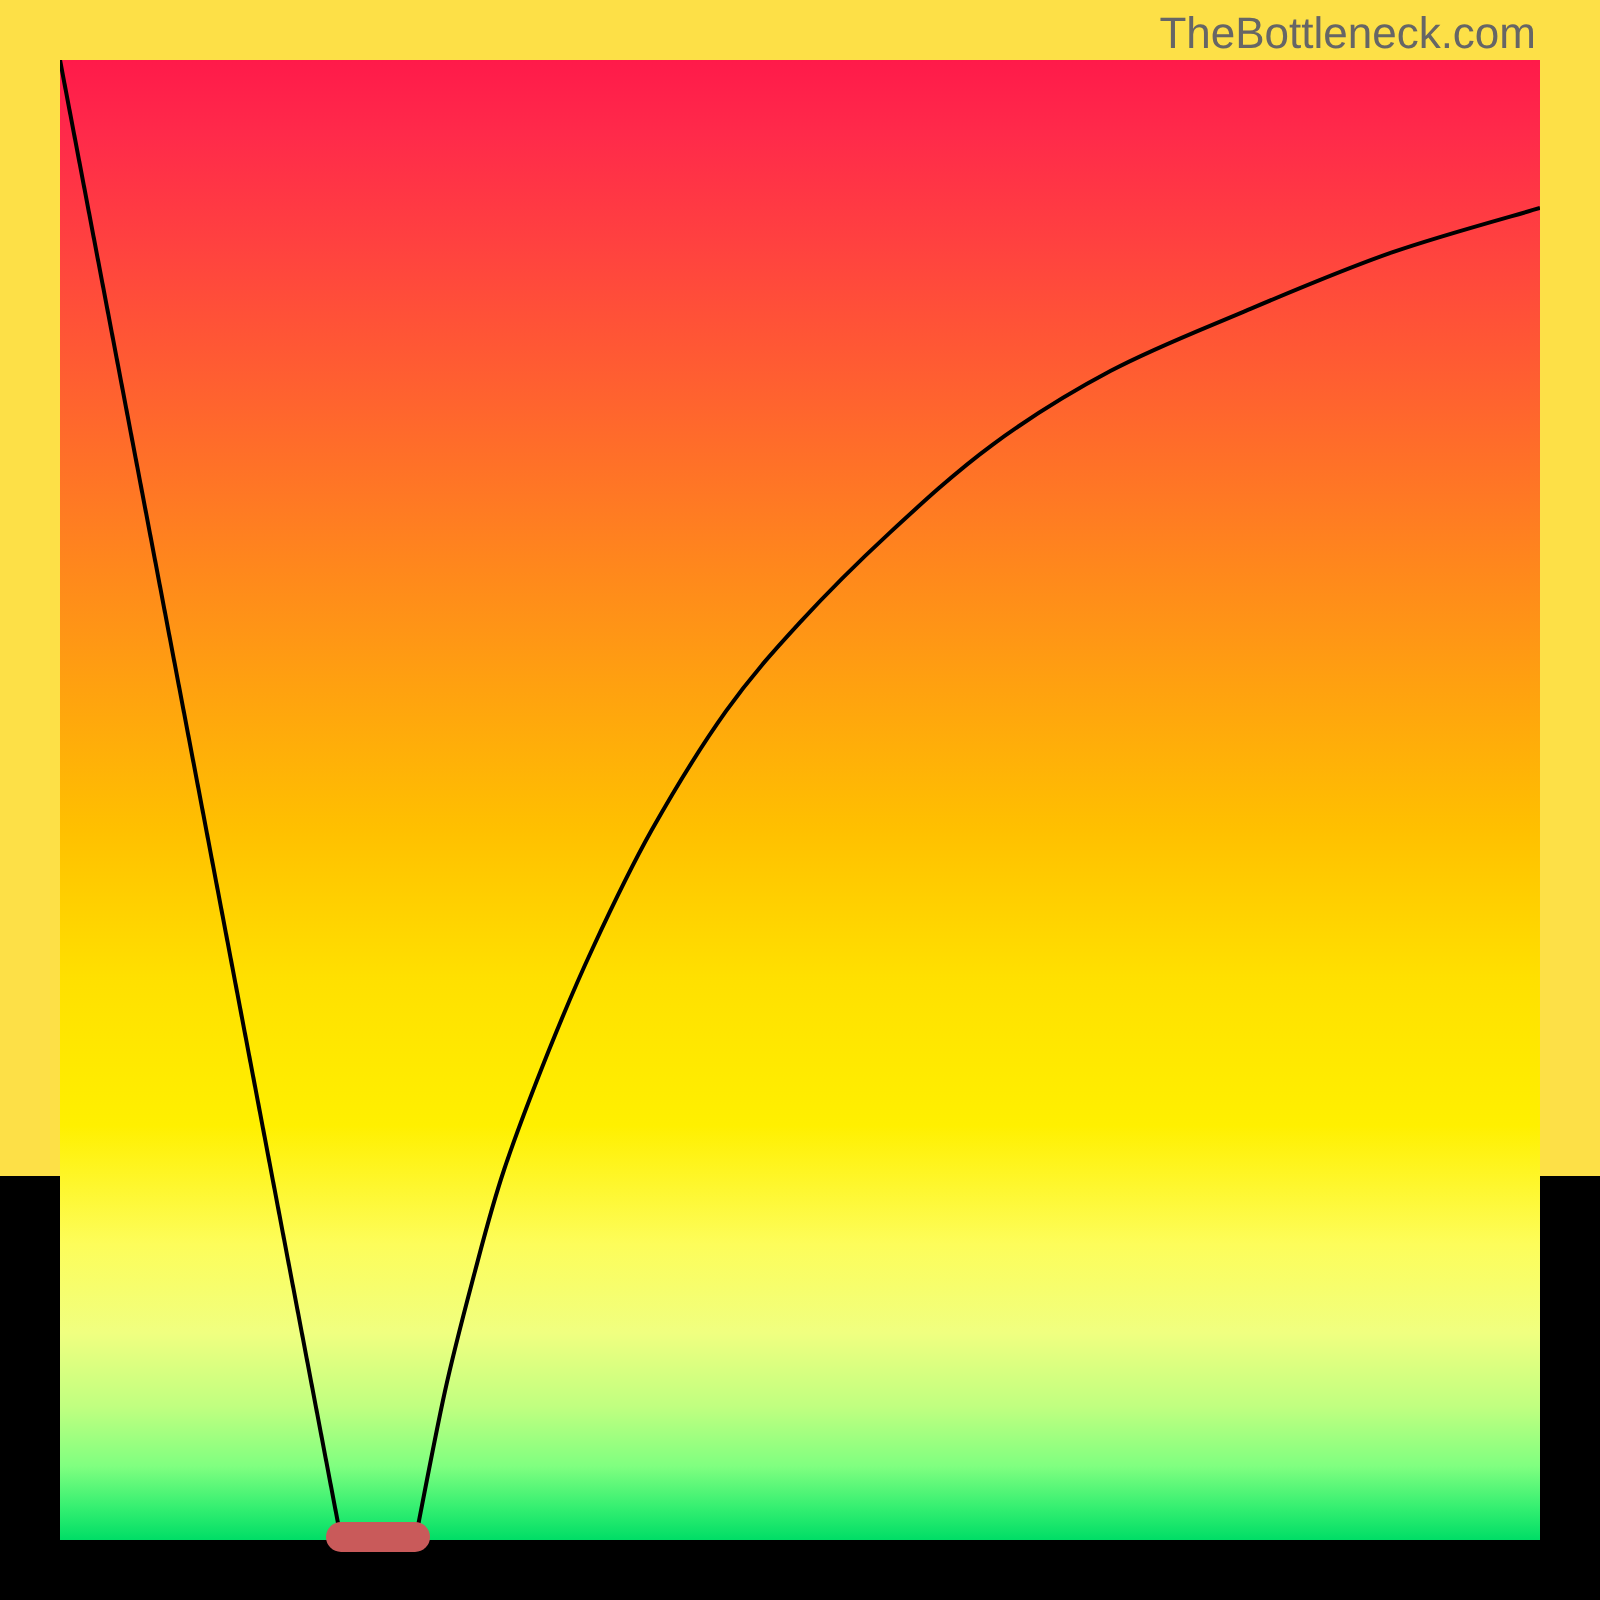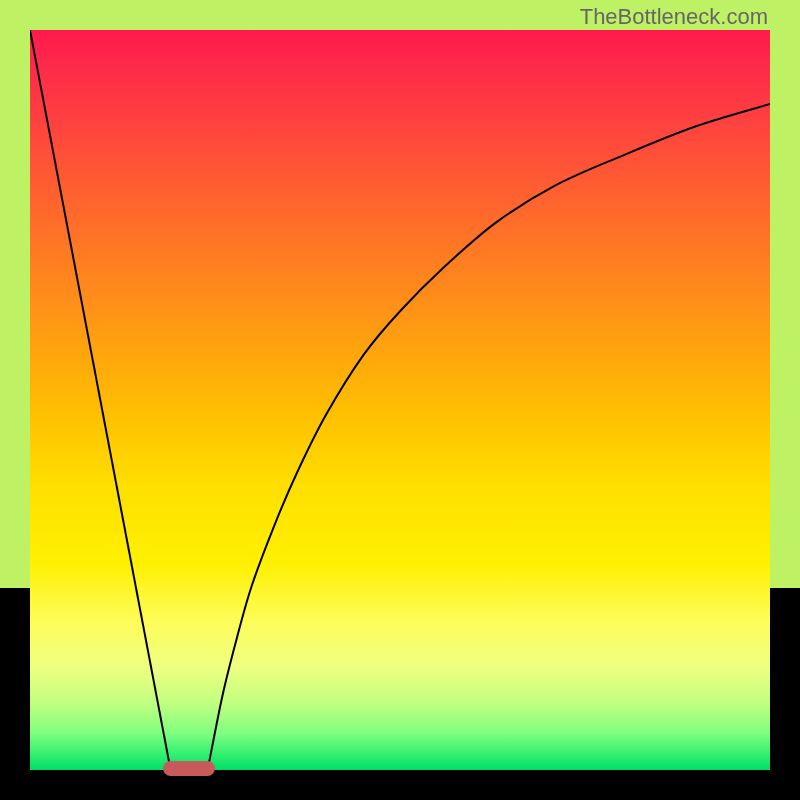--- a/index.html
+++ b/index.html
@@ -9,21 +9,21 @@
     width: 800px;
     height: 800px;
     overflow: hidden;
     position: relative;
     font-family: Arial, sans-serif;
   }
   .container {
     width: 800px;
     height: 588px;
     position: relative;
-    background: #bef264;
+    background: #fde047;
   }
   .chart-area {
     position: absolute;
     left: 30px;
     top: 30px;
     width: 740px;
     height: 740px;
     background: linear-gradient(to bottom,
       #ff1a4a 0%,
       #ff2a4a 5%,

